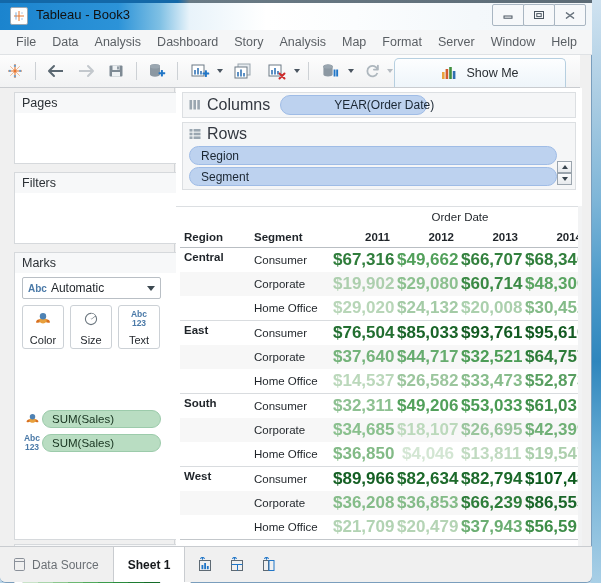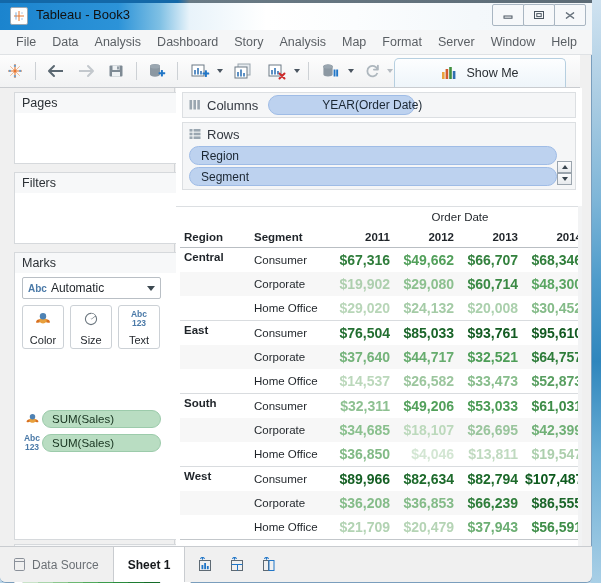--- a/index.html
+++ b/index.html
@@ -171,21 +171,21 @@
   .main{
     position:absolute;left:176px;top:88px;right:9px;bottom:35px;
     background:#fff;
   }
   .shelf{
     background:#f5f6f7;border:1px solid #dcdfe2;box-sizing:border-box;
     margin:4px 6px 0 6px;position:relative;
   }
   #shelf-columns{height:26px;display:flex;align-items:center;}
   #shelf-rows{height:68px;margin-top:4px;}
-  .shelf-label{font-size:13px;color:#333840;margin-left:6px;}
+  .shelf-label{font-size:16px;color:#333840;margin-left:6px;}
   .shelf-icon{margin-left:6px;display:flex;align-items:center;}
   .blue-pill{
     height:20px;background:#bdd2ef;border:1px solid #9fbce6;border-radius:10px;
     display:flex;align-items:center;padding:0 11px;font-size:12px;color:#1b2733;
     box-sizing:border-box;white-space:nowrap;
   }
   #pill-year{margin-left:10px;width:147px;padding-left:47px;}
   .rows-hd{height:22px;display:flex;align-items:center;}
   .row-pill{
     margin:1px 18px 2px 6px;height:19px;
@@ -216,21 +216,21 @@
     height:20px;font-size:11.5px;font-weight:bold;color:#1f2429;
     border-bottom:1px solid #b9bec3;padding:0 6px 0 0;
   }
   .hd-row td.lft{text-align:left;padding-left:4px;}
   .hd-row td.rgt{text-align:right;}
   .vt td.region{
     font-size:11.5px;font-weight:bold;color:#1f2429;text-align:left;padding-left:4px;
     vertical-align:top;padding-top:3px;
   }
   .vt td.seg{font-size:11.5px;color:#1f2429;text-align:left;padding-left:4px;}
-  .vt td.val{font-size:14px;text-align:right;padding-right:6px;font-weight:bold;}
+  .vt td.val{font-size:17px;text-align:right;padding-right:6px;font-weight:bold;}
   .vt tr.body td{height:20px;}
   .vt tr.band td{background:#f7f7f7;}
   .vt tr.grp-end td{border-bottom:1px solid #d9dcdf;}
   .vt tr.last-end td{border-bottom:1px solid #c3c7cb;}
 
   
   .viz-sb{
     position:absolute;right:0;top:118px;bottom:0;width:4px;background:#f2f3f4;
   }
 

